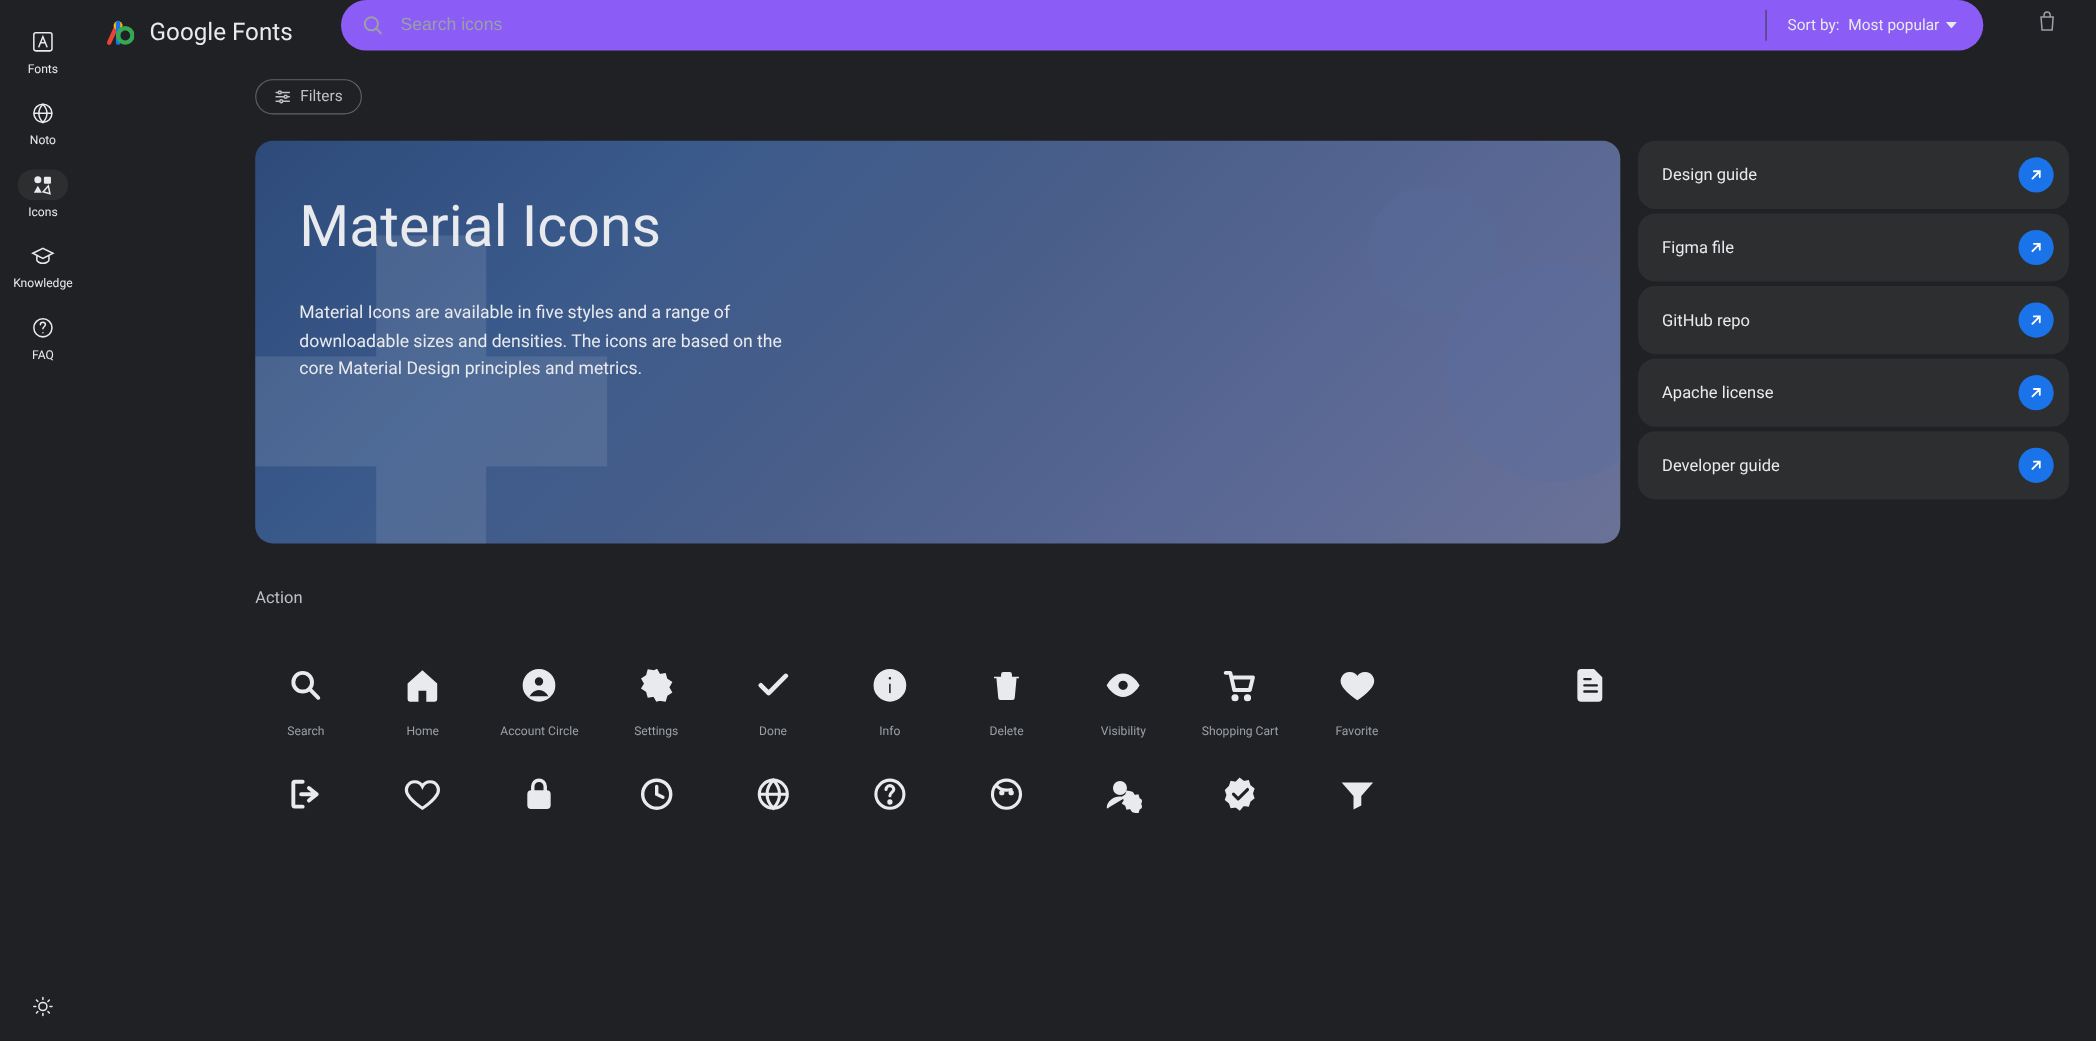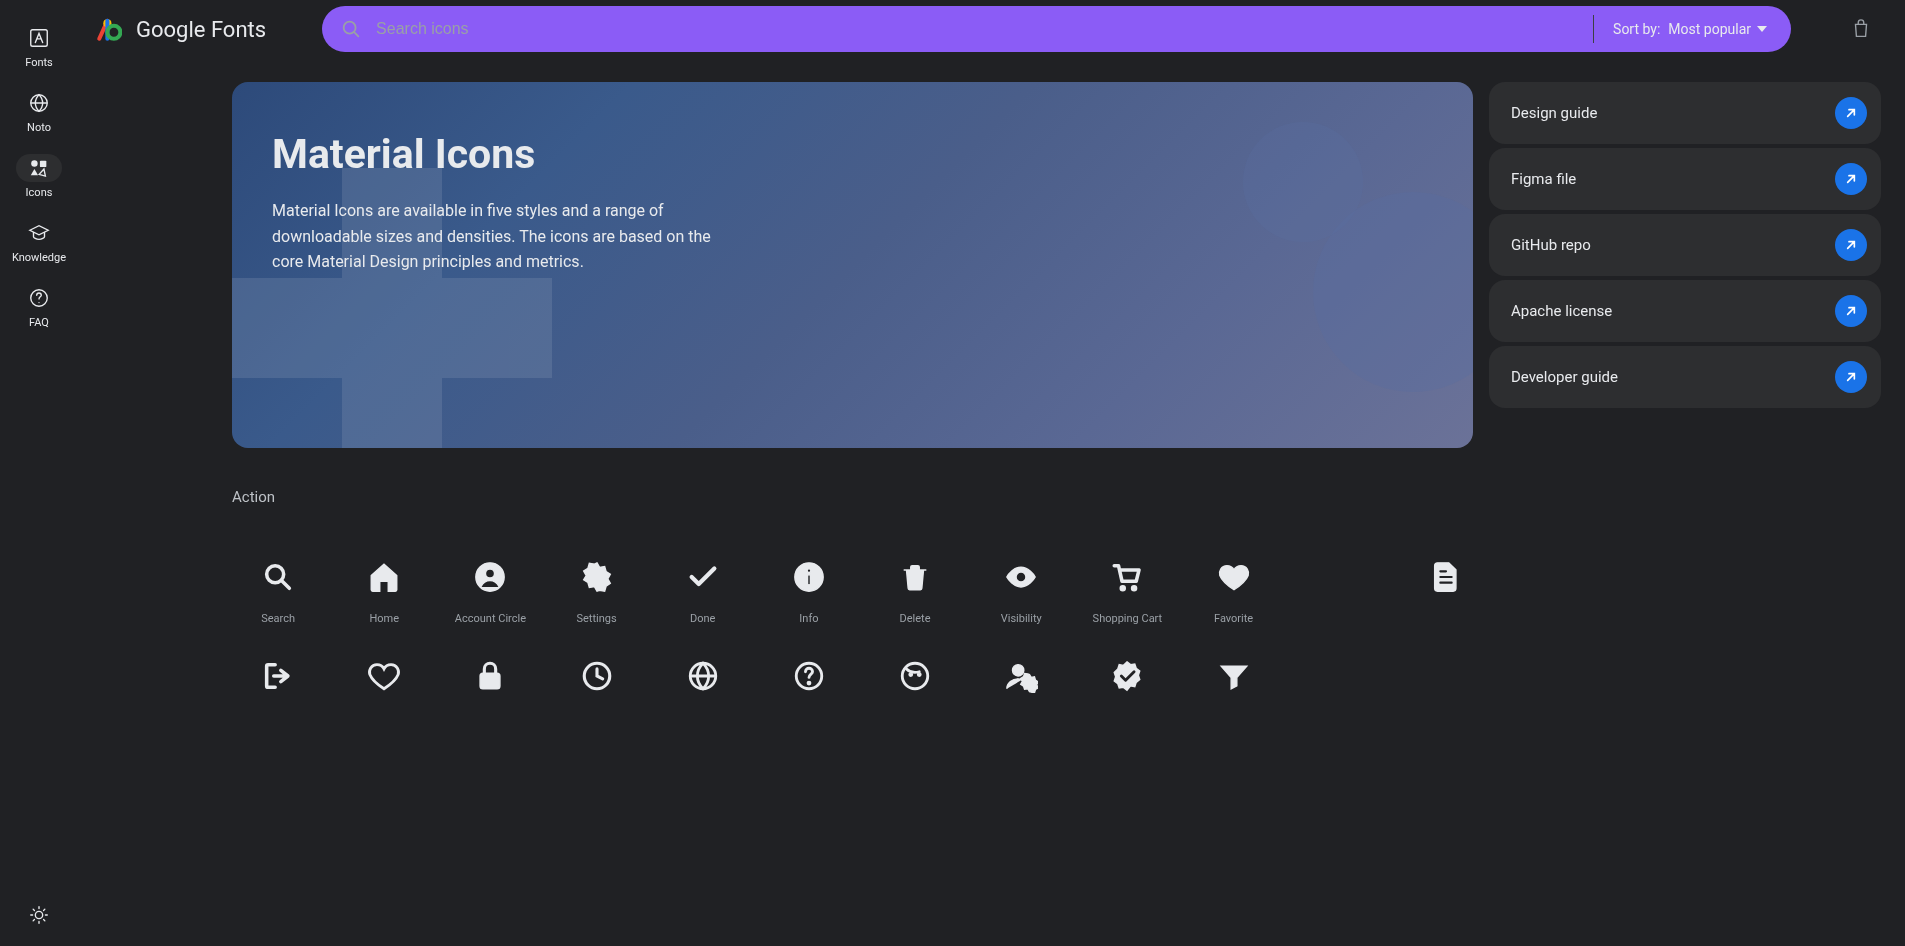--- a/index.html
+++ b/index.html
@@ -3,21 +3,21 @@
 <meta charset="utf-8">
 <style>
 *{margin:0;padding:0;box-sizing:border-box}
 body{font-family:'Google Sans',Roboto,Arial,sans-serif;background:#202124;color:#e8eaed;width:1905px;height:946px;overflow:hidden;display:flex}
 .sidebar{width:78px;background:#202124;display:flex;flex-direction:column;align-items:center;padding-top:24px;gap:20px;position:relative}
 .sidebar-item{display:flex;flex-direction:column;align-items:center;gap:4px;cursor:pointer;font-size:11px;color:#e8eaed}
 .sidebar-item .icon-wrap{width:46px;height:28px;display:flex;align-items:center;justify-content:center;border-radius:14px}
 .sidebar-item.active .icon-wrap{background:#2d2e30}
 .sidebar-bottom{position:absolute;bottom:16px;left:0;right:0;display:flex;flex-direction:column;align-items:center;gap:16px}
 .main{flex:1;display:flex;flex-direction:column;overflow:hidden}
-.topbar{height:58px;display:flex;align-items:center;padding:0 24px;gap:34px}
+.topbar{height:58px;display:flex;padding:0 24px;gap:22px}
 .logo-area{display:flex;align-items:center;gap:14px;margin-left:-6px}
 .gf-mark{width:26px;height:26px}
 .gf-text{font-size:22px;color:#e8eaed}
 .gf-text .g{font-weight:400}
 .gf-text .f{font-weight:400}
 .search-container{flex:1;display:flex;align-items:center;background:#8b5cf6;border-radius:24px;height:46px;padding:0 4px 0 18px;margin-left:22px}
 .search-icon-wrap{color:#9aa0a6;display:flex;align-items:center}
 .search-input{flex:1;background:transparent;border:none;outline:none;color:#e8eaed;font-size:16px;padding:0 14px}
 .search-input::placeholder{color:#9aa0a6}
 .sort-area{display:flex;align-items:center;gap:8px;color:#e8eaed;font-size:14px;padding:0 20px;position:relative}
@@ -28,21 +28,21 @@
 .filter-chip{display:inline-flex;align-items:center;gap:8px;border:1px solid #5f6368;border-radius:24px;padding:7px 16px;font-size:14px;color:#bdc1c6;cursor:pointer}
 .content{padding:24px 24px 24px 154px;overflow-y:auto;flex:1}
 .hero-row{display:flex;gap:16px;margin-bottom:40px}
 .hero-card{flex:1;border-radius:16px;padding:48px 40px;position:relative;overflow:hidden;background:linear-gradient(135deg,#2d4a7a 0%,#3a5a8b 25%,#4a5e8a 50%,#5a6894 75%,#6b7298 100%);min-height:366px}
 .hero-card::before{content:'';position:absolute;width:200px;height:200px;border-radius:50%;background:rgba(90,110,160,0.35);top:110px;right:-40px}
 .hero-card::after{content:'';position:absolute;width:120px;height:120px;border-radius:50%;background:rgba(90,110,160,0.28);top:40px;right:110px}
 .hero-plus{position:absolute;width:320px;height:320px;bottom:-40px;left:0px;opacity:0.25}
 .hero-plus::before,.hero-plus::after{content:'';position:absolute;background:#8b9bb8}
 .hero-plus::before{width:100px;height:320px;left:110px;top:0}
 .hero-plus::after{width:320px;height:100px;top:110px;left:0}
-.hero-title{font-size:41px;font-weight:700;margin-bottom:20px;position:relative;z-index:2}
+.hero-title{font-size:52px;font-weight:400;margin-bottom:34px;position:relative;z-index:2}
 .hero-desc{font-size:16px;line-height:1.6;max-width:460px;color:#e8eaed;position:relative;z-index:2}
 .links-col{width:392px;display:flex;flex-direction:column;gap:4px}
 .link-card{background:#2d2e30;border-radius:16px;height:62px;display:flex;align-items:center;justify-content:space-between;padding:0 14px 0 22px;cursor:pointer}
 .link-card span{font-size:15px}
 .link-arrow{width:32px;height:32px;background:#1a73e8;border-radius:50%;display:flex;align-items:center;justify-content:center}
 .section-label{font-size:15px;color:#bdc1c6;margin-bottom:44px}
 .icon-grid{display:grid;grid-template-columns:repeat(12,1fr);gap:14px;max-width:1260px}
 .icon-cell{display:flex;flex-direction:column;align-items:center;gap:18px;padding:10px 0;cursor:pointer}
 .icon-cell svg{width:34px;height:34px;fill:#e8eaed}
 .icon-label{font-size:11px;color:#9aa0a6;text-align:center}
@@ -137,20 +137,31 @@
         </span>
       </div>
     </div>
     <div class="cart-btn">
       <svg width="22" height="22" viewBox="0 0 24 24" fill="none" stroke="#9aa0a6" stroke-width="1.5">
           <path d="M6 7h12l-1 13H7zM9 7V5a3 3 0 016 0v2"></path>
         </svg>
     </div>
   </div>
 
+  <div class="filters-row">
+    <div class="filter-chip">
+      <svg width="16" height="16" viewBox="0 0 24 24" fill="none" stroke="#bdc1c6" stroke-width="2">
+          <path d="M3 6h18M3 12h18M3 18h18" stroke-linecap="round"></path>
+          <circle cx="8" cy="6" r="2" fill="#2d2e30"></circle>
+          <circle cx="16" cy="12" r="2" fill="#2d2e30"></circle>
+          <circle cx="10" cy="18" r="2" fill="#2d2e30"></circle>
+        </svg>
+      <span>Filters</span>
+    </div>
+  </div>
 
   <div class="content">
     <div class="hero-row">
       <div class="hero-card">
         <div class="hero-plus"></div>
         <h1 class="hero-title">Material Icons</h1>
         <p class="hero-desc">Material Icons are available in five styles and a range of downloadable sizes and densities. The icons are based on the core Material Design principles and metrics.</p>
       </div>
       <div class="links-col" id="links-col">
           <div class="link-card">

